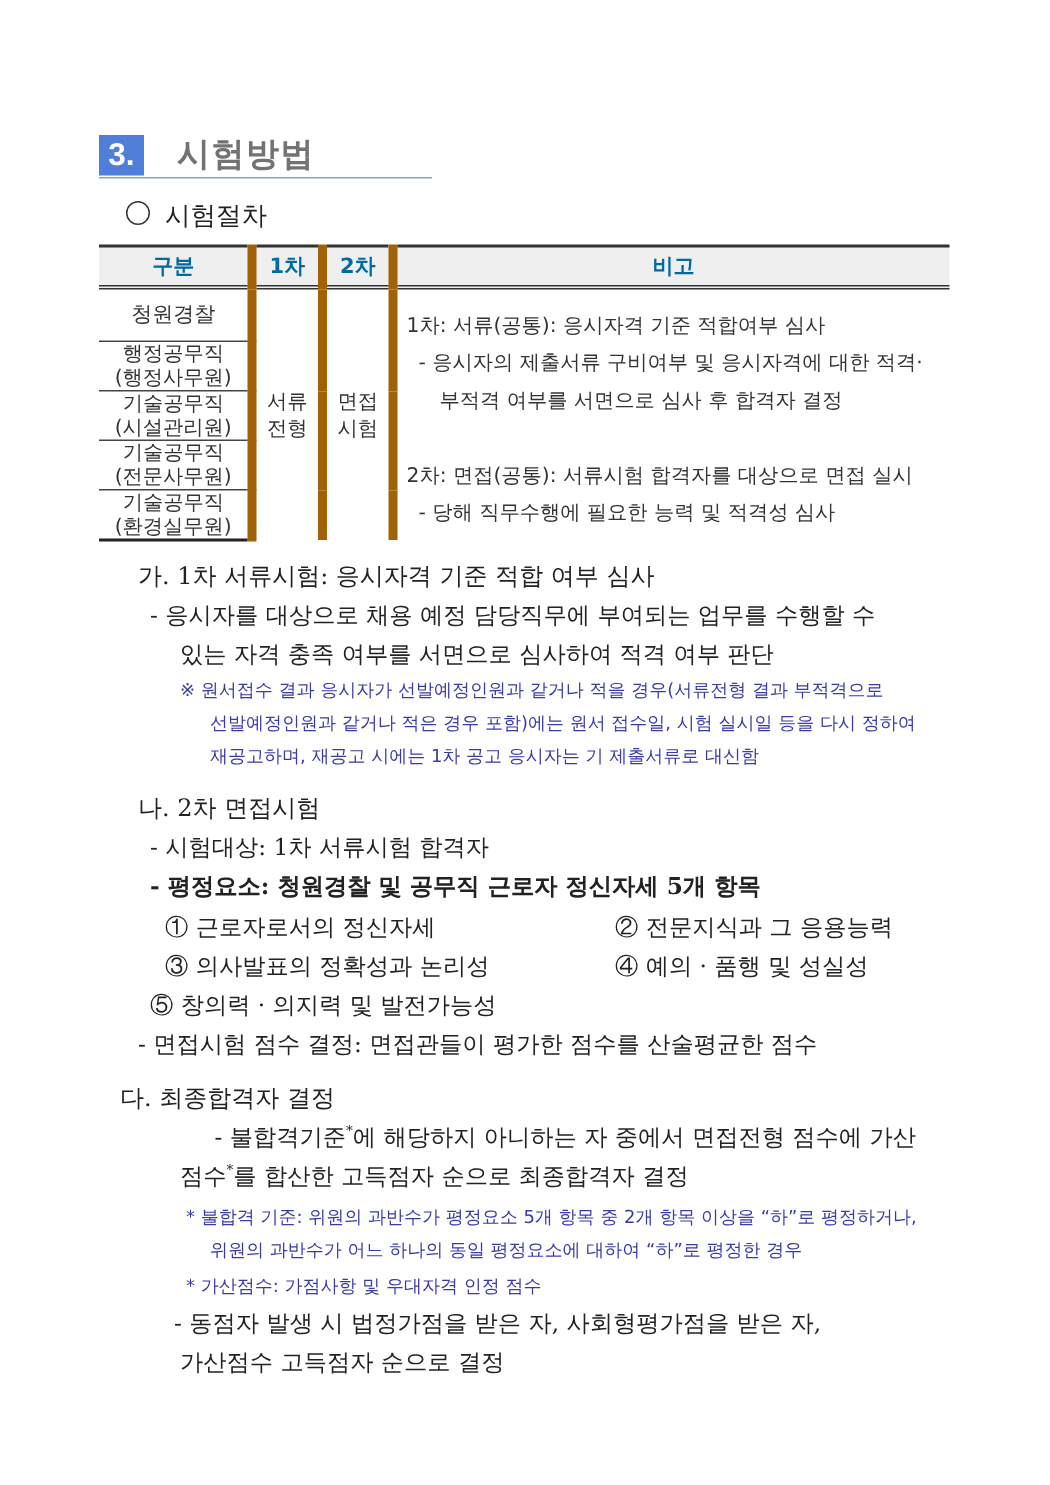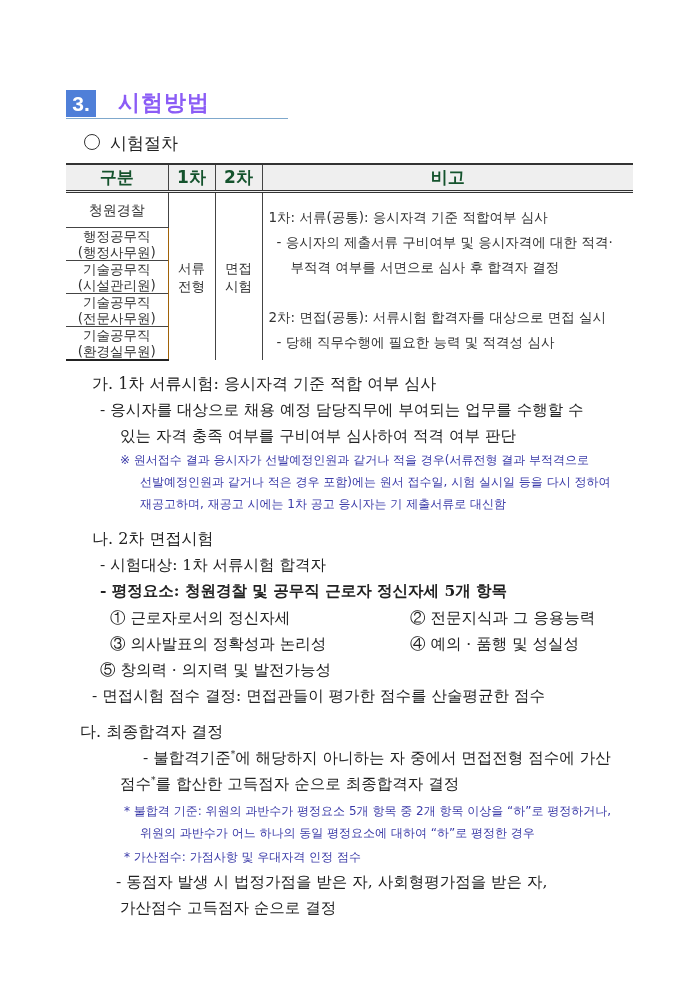--- a/index.html
+++ b/index.html
@@ -2,29 +2,29 @@
 <html><head>
   <meta charset="utf-8">
   <style>
     html, body { margin: 0; padding: 0; background: #ffffff; }
     body { width: 700px; height: 990px; position: relative; overflow: hidden;
       font-family: "DejaVu Sans", "Liberation Sans", sans-serif; color: #222; }
 
     .section-head { position: absolute; left: 66px; top: 90px; width: 222px; height: 28px; border-bottom: 1.5px solid #7fa8cc; }
     .section-num { position: absolute; left: 0; top: 0; width: 30px; height: 27px; background: #4f7fd8; color: #fff;
       font-family: "Liberation Sans", sans-serif; font-weight: bold; font-size: 21px; line-height: 27px; text-align: center; }
-    .section-title { position: absolute; left: 52px; top: -2px; font-size: 22px; font-weight: bold; color: #8b5cf6; letter-spacing: 1px; }
+    .section-title { position: absolute; left: 52px; top: -2px; font-size: 22px; font-weight: bold; color: #737373; letter-spacing: 1px; }
 
     .sub-head { position: absolute; left: 84px; top: 132px; font-size: 17px; font-family: "DejaVu Serif", serif; color: #222; }
     .sub-head .circle { display: inline-block; width: 14px; height: 14px; border: 1.3px solid #333; border-radius: 50%; vertical-align: -1px; margin-right: 10px; }
 
     table.proc { position: absolute; left: 66px; top: 163px; width: 567px; border-collapse: collapse; font-size: 13.5px; color: #333; }
-    table.proc th { background: #efefef; font-weight: bold; height: 25px; font-size: 17px; color: #14532d;
+    table.proc th { background: #efefef; font-weight: bold; height: 25px; font-size: 14px; color: #0369a1;
       border-top: 2.5px solid #333; border-bottom: 3px double #333; }
-    table.proc td, table.proc th { border-left: 1px solid #a16207; border-right: 1px solid #444; padding: 0; text-align: center; }
+    table.proc td, table.proc th { border-left: 6px solid #a16207; border-right: 1px solid #444; padding: 0; text-align: center; }
     table.proc tr > *:first-child { border-left: none; }
     table.proc tr > *:last-child { border-right: none; }
     table.proc tr.last td { border-bottom: 2px solid #222; }
     td.cat { height: 32px; line-height: 16px; border-bottom: 1px solid #444; }
     td.cat.first { height: 34px; font-size: 14px; }
     td.mid { vertical-align: middle; line-height: 18px; }
     td.remark { text-align: left !important; vertical-align: top; padding: 12px 0 0 6px !important; line-height: 25px; font-size: 13.5px; }
     .rm-line { white-space: nowrap; }
     .rm-indent { padding-left: 8px; }
     .rm-indent2 { padding-left: 22px; }
@@ -105,21 +105,21 @@
         <div>(환경실무원)</div>
       </td>
     </tr>
   </tbody>
 </table>
 
 <div class="doc">
 
   <div class="line" style="left:92px; top:374px; font-size:16px;">가. 1차 서류시험: 응시자격 기준 적합 여부 심사</div>
   <div class="line" style="left:100px; top:400px;">- 응시자를 대상으로 채용 예정 담당직무에 부여되는 업무를 수행할 수</div>
-  <div class="line" style="left:120px; top:426px;">있는 자격 충족 여부를 구비여부 심사하여 적격 여부 판단</div>
+  <div class="line" style="left:120px; top:426px;">있는 자격 충족 여부를 서면으로 심사하여 적격 여부 판단</div>
   <div class="note" style="left:100px; top:452px;">※  원서접수 결과 응시자가 선발예정인원과 같거나 적을 경우(서류전형 결과 부적격으로</div>
   <div class="note" style="left:120px; top:474px;">선발예정인원과 같거나 적은 경우 포함)에는 원서 접수일, 시험 실시일 등을 다시 정하여</div>
   <div class="note" style="left:120px; top:496px;">재공고하며, 재공고 시에는 1차 공고 응시자는 기 제출서류로 대신함</div>
 
   <div class="line" style="left:92px; top:529px; font-size:16px;">나. 2차 면접시험</div>
   <div class="line" style="left:100px; top:555px;">- 시험대상: 1차 서류시험 합격자</div>
   <div class="line" style="left:100px; top:581px;font-weight:bold;">- 평정요소: 청원경찰 및 공무직 근로자 정신자세 5개 항목</div>
   <div class="line" style="left:110px; top:608px;">① 근로자로서의 정신자세</div>
   <div class="line" style="left:410px; top:608px;">② 전문지식과 그 응용능력</div>
   <div class="line" style="left:110px; top:634px;">③ 의사발표의 정확성과 논리성</div>

